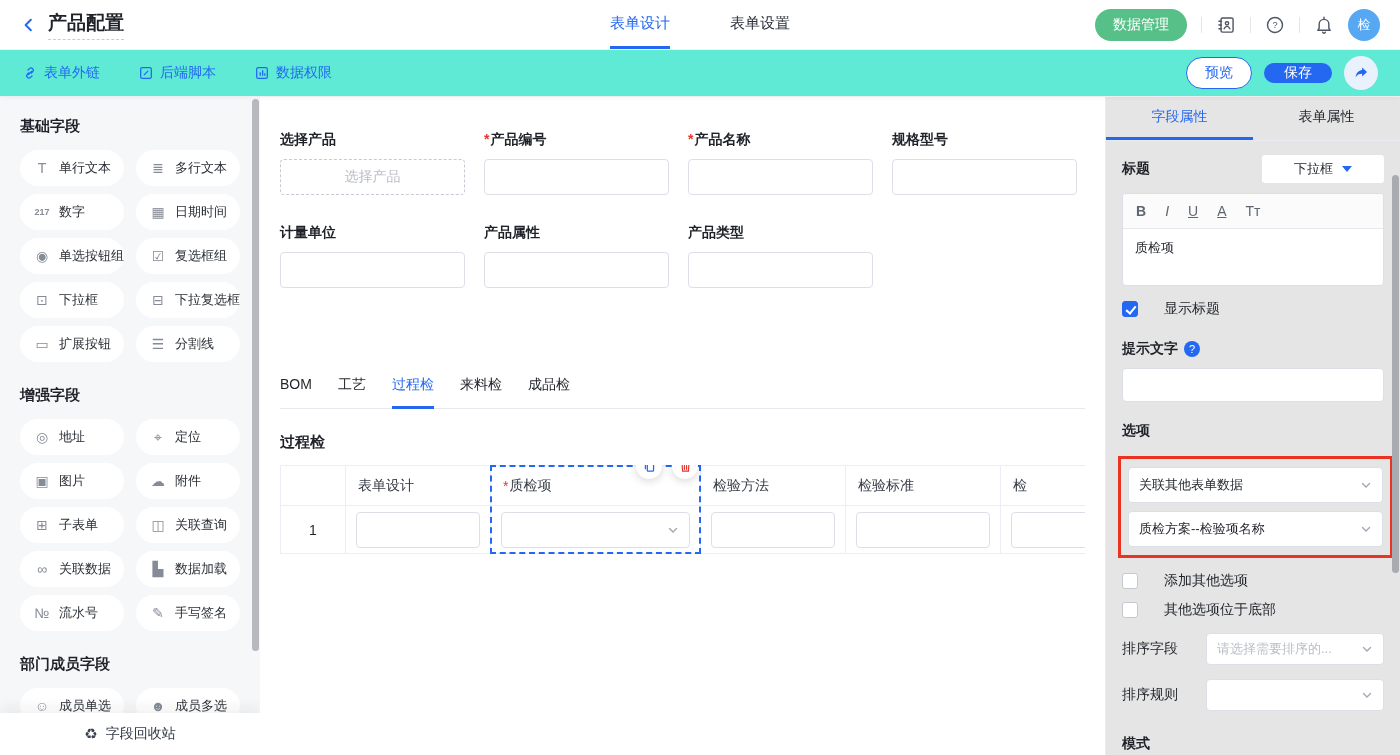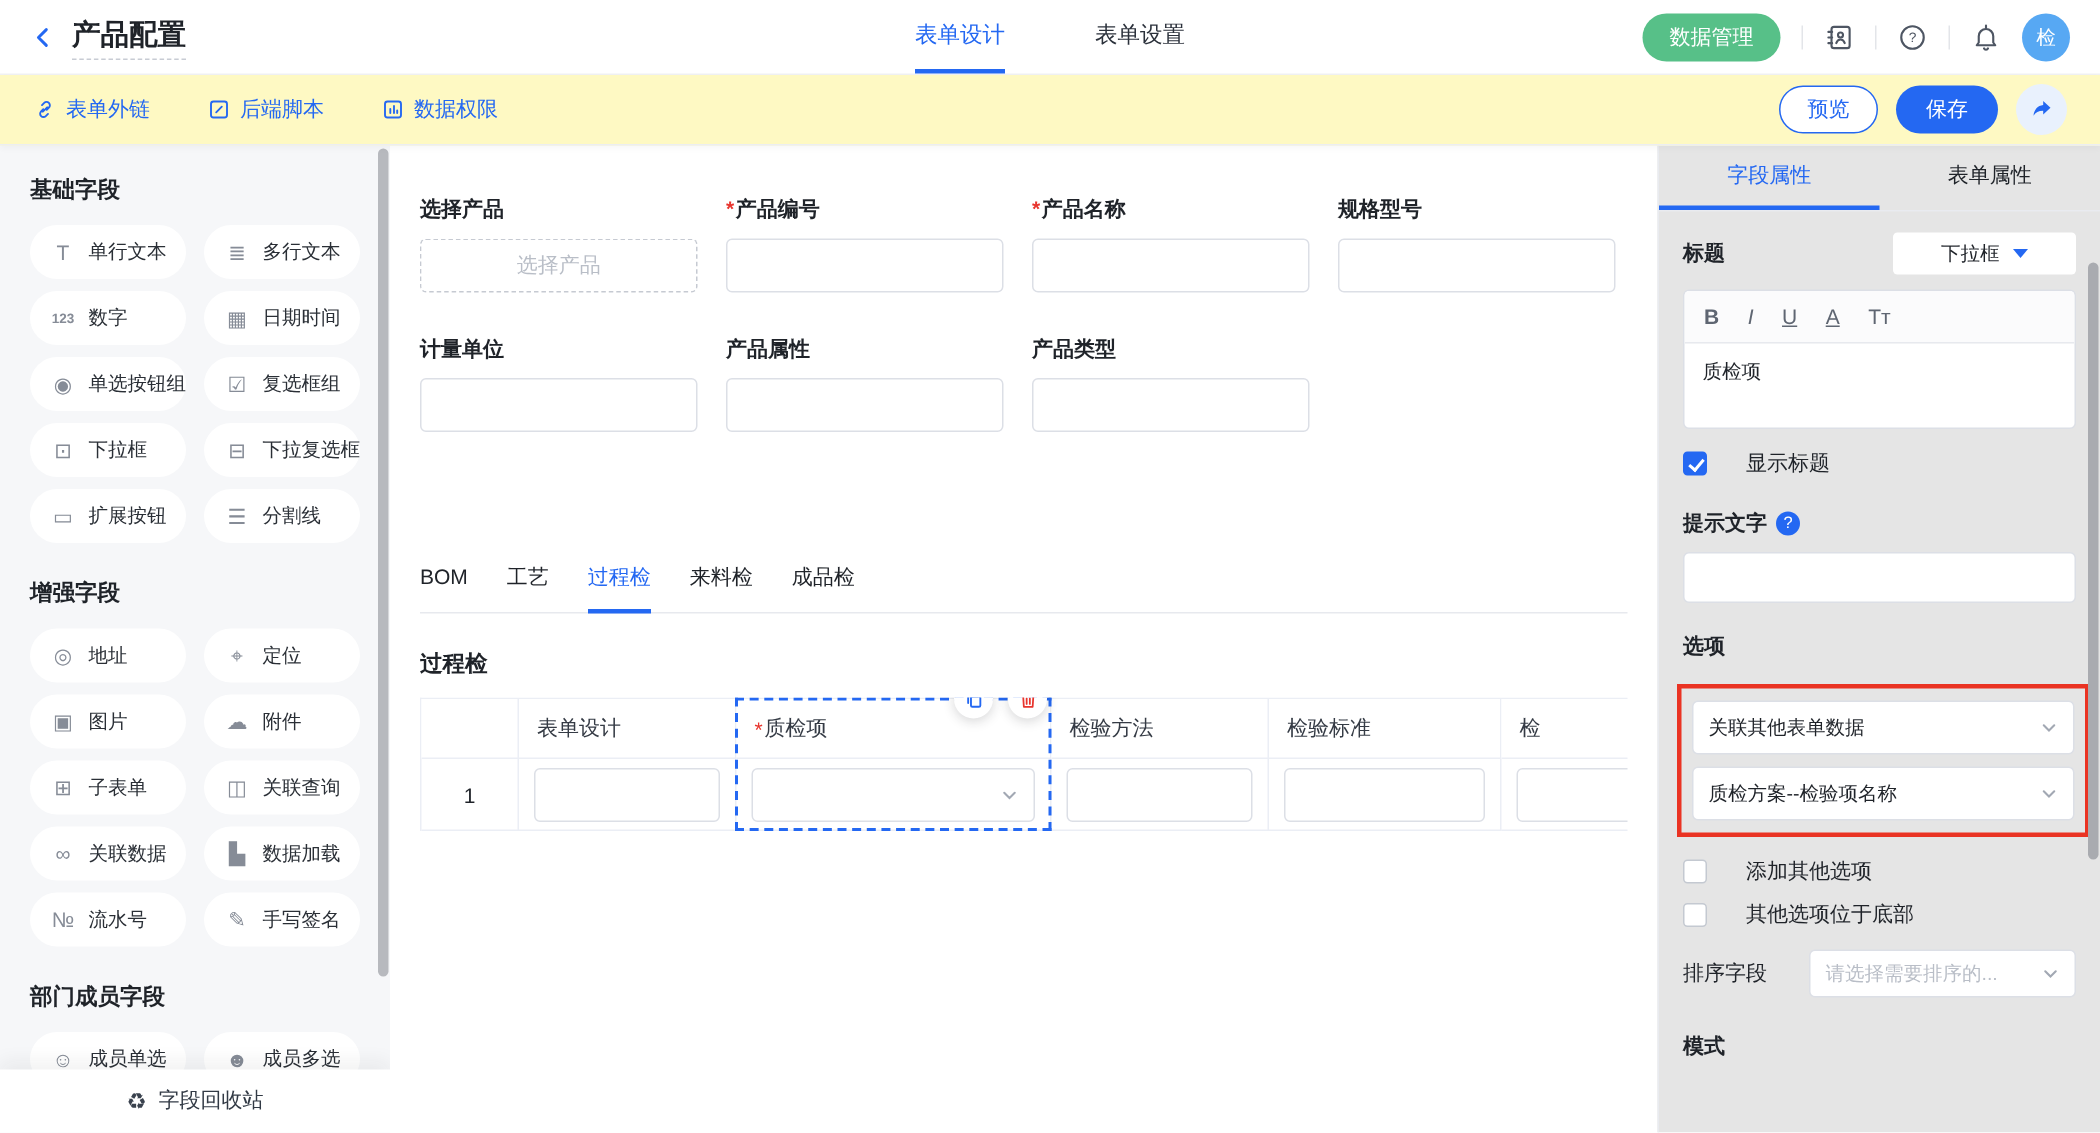--- a/index.html
+++ b/index.html
@@ -19,26 +19,26 @@
   .top-right { margin-left:auto; display:flex; align-items:center; gap:14px; }
   .btn-green { background:#57c088; color:#fff; border:none; border-radius:16px; height:32px;
     padding:0 18px; font-size:14px; cursor:pointer; }
   .sep { width:1px; height:16px; background:#e3e5e9; }
   .icon-btn { color:#4e5663; display:flex; cursor:pointer; }
   .avatar { width:32px; height:32px; border-radius:50%; background:#57a8f3; color:#fff; font-size:13px;
     display:flex; align-items:center; justify-content:center; cursor:pointer; }
 
   
   .subbar { height:47px; display:flex; padding:0 22px;
-    border-bottom:1px solid #eceef1; box-shadow:0 2px 4px rgba(31,35,41,0.03); position:relative; z-index:2; background:#fef9c3;}
+    border-bottom:1px solid #eceef1; box-shadow:0 2px 4px rgba(31,35,41,0.03); position:relative; z-index:2; background:#5eead4;}
   .sub-link { display:flex; align-items:center; gap:6px; color:#2468f2; font-size:14px; margin-right:38px; cursor:pointer; }
   .sub-right { margin-left:auto; display:flex; align-items:center; gap:12px; }
   .btn-outline { height:32px; padding:0 18px; border-radius:16px; border:1px solid #2468f2;
     color:#2468f2; background:#fff; font-size:14px; cursor:pointer; }
-  .btn-primary { height:32px; padding:0 20px; border-radius:16px; background:#2468f2; color:#fff;
+  .btn-primary { height:20px; padding:0 20px; border-radius:16px; background:#2468f2; color:#fff;
     border:none; font-size:14px; cursor:pointer; }
   .share-btn { width:34px; height:34px; border-radius:50%; background:#e9f1fd; display:flex;
     align-items:center; justify-content:center; cursor:pointer; }
 
   
   .page-body { display:flex; height:658px; }
 
   
   .sidebar { width:260px; background:#f6f7f9; position:relative; padding:0 20px; overflow:hidden; flex-shrink:0; }
   .side-scroll { position:absolute; right:1px; top:2px; width:7px; height:552px; background:#b7b9be; border-radius:4px; cursor:pointer; }
@@ -215,21 +215,21 @@
     <div class="pill-grid">
       <div class="pill">
           <span class="ficon">T</span>
           <span>单行文本</span>
         </div>
       <div class="pill">
           <span class="ficon">≣</span>
           <span>多行文本</span>
         </div>
       <div class="pill">
-          <span class="ficon small">123</span>
+          <span class="ficon small">217</span>
           <span>数字</span>
         </div>
       <div class="pill">
           <span class="ficon">▦</span>
           <span>日期时间</span>
         </div>
       <div class="pill">
           <span class="ficon">◉</span>
           <span>单选按钮组</span>
         </div>
@@ -482,18 +482,27 @@
 
     <div class="sort-row">
       <span class="sort-label">排序字段</span>
       <div class="pselect">
         <span class="placeholder">请选择需要排序的...</span>
         <svg width="12" height="12" viewBox="0 0 12 12" fill="none" stroke="#a2a8b3" stroke-width="1.4" stroke-linecap="round">
             <polyline points="2.5 4.5 6 8 9.5 4.5"></polyline>
           </svg>
       </div>
     </div>
+    <div class="sort-row">
+      <span class="sort-label">排序规则</span>
+      <div class="pselect">
+        <span></span>
+        <svg width="12" height="12" viewBox="0 0 12 12" fill="none" stroke="#a2a8b3" stroke-width="1.4" stroke-linecap="round">
+            <polyline points="2.5 4.5 6 8 9.5 4.5"></polyline>
+          </svg>
+      </div>
+    </div>
 
     <div class="plabel mode-title">模式</div>
 
     <div class="panel-scroll"></div>
   </aside>
 </div>
 
 </body></html>

